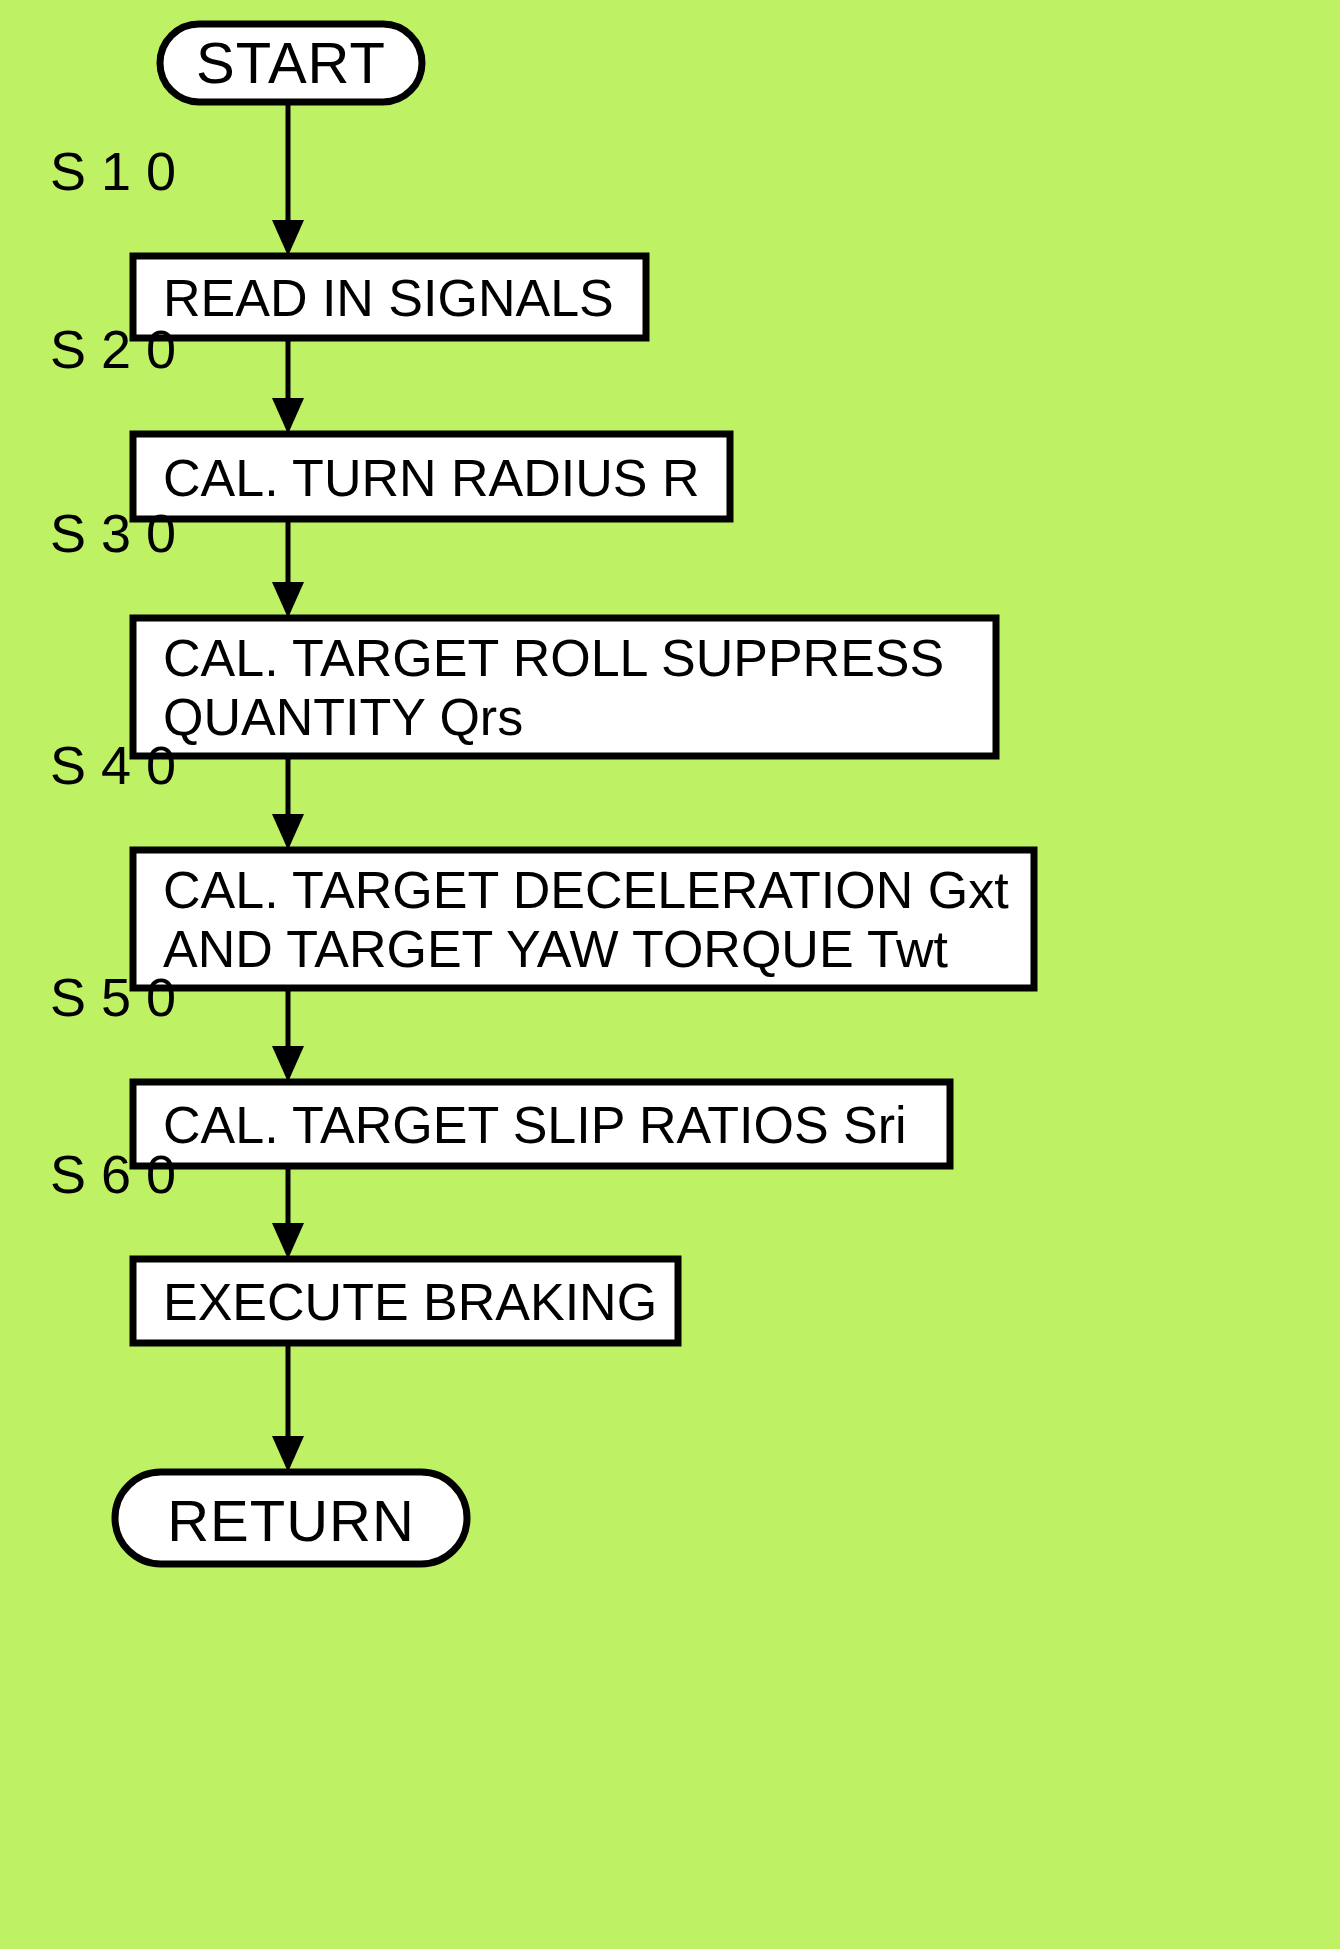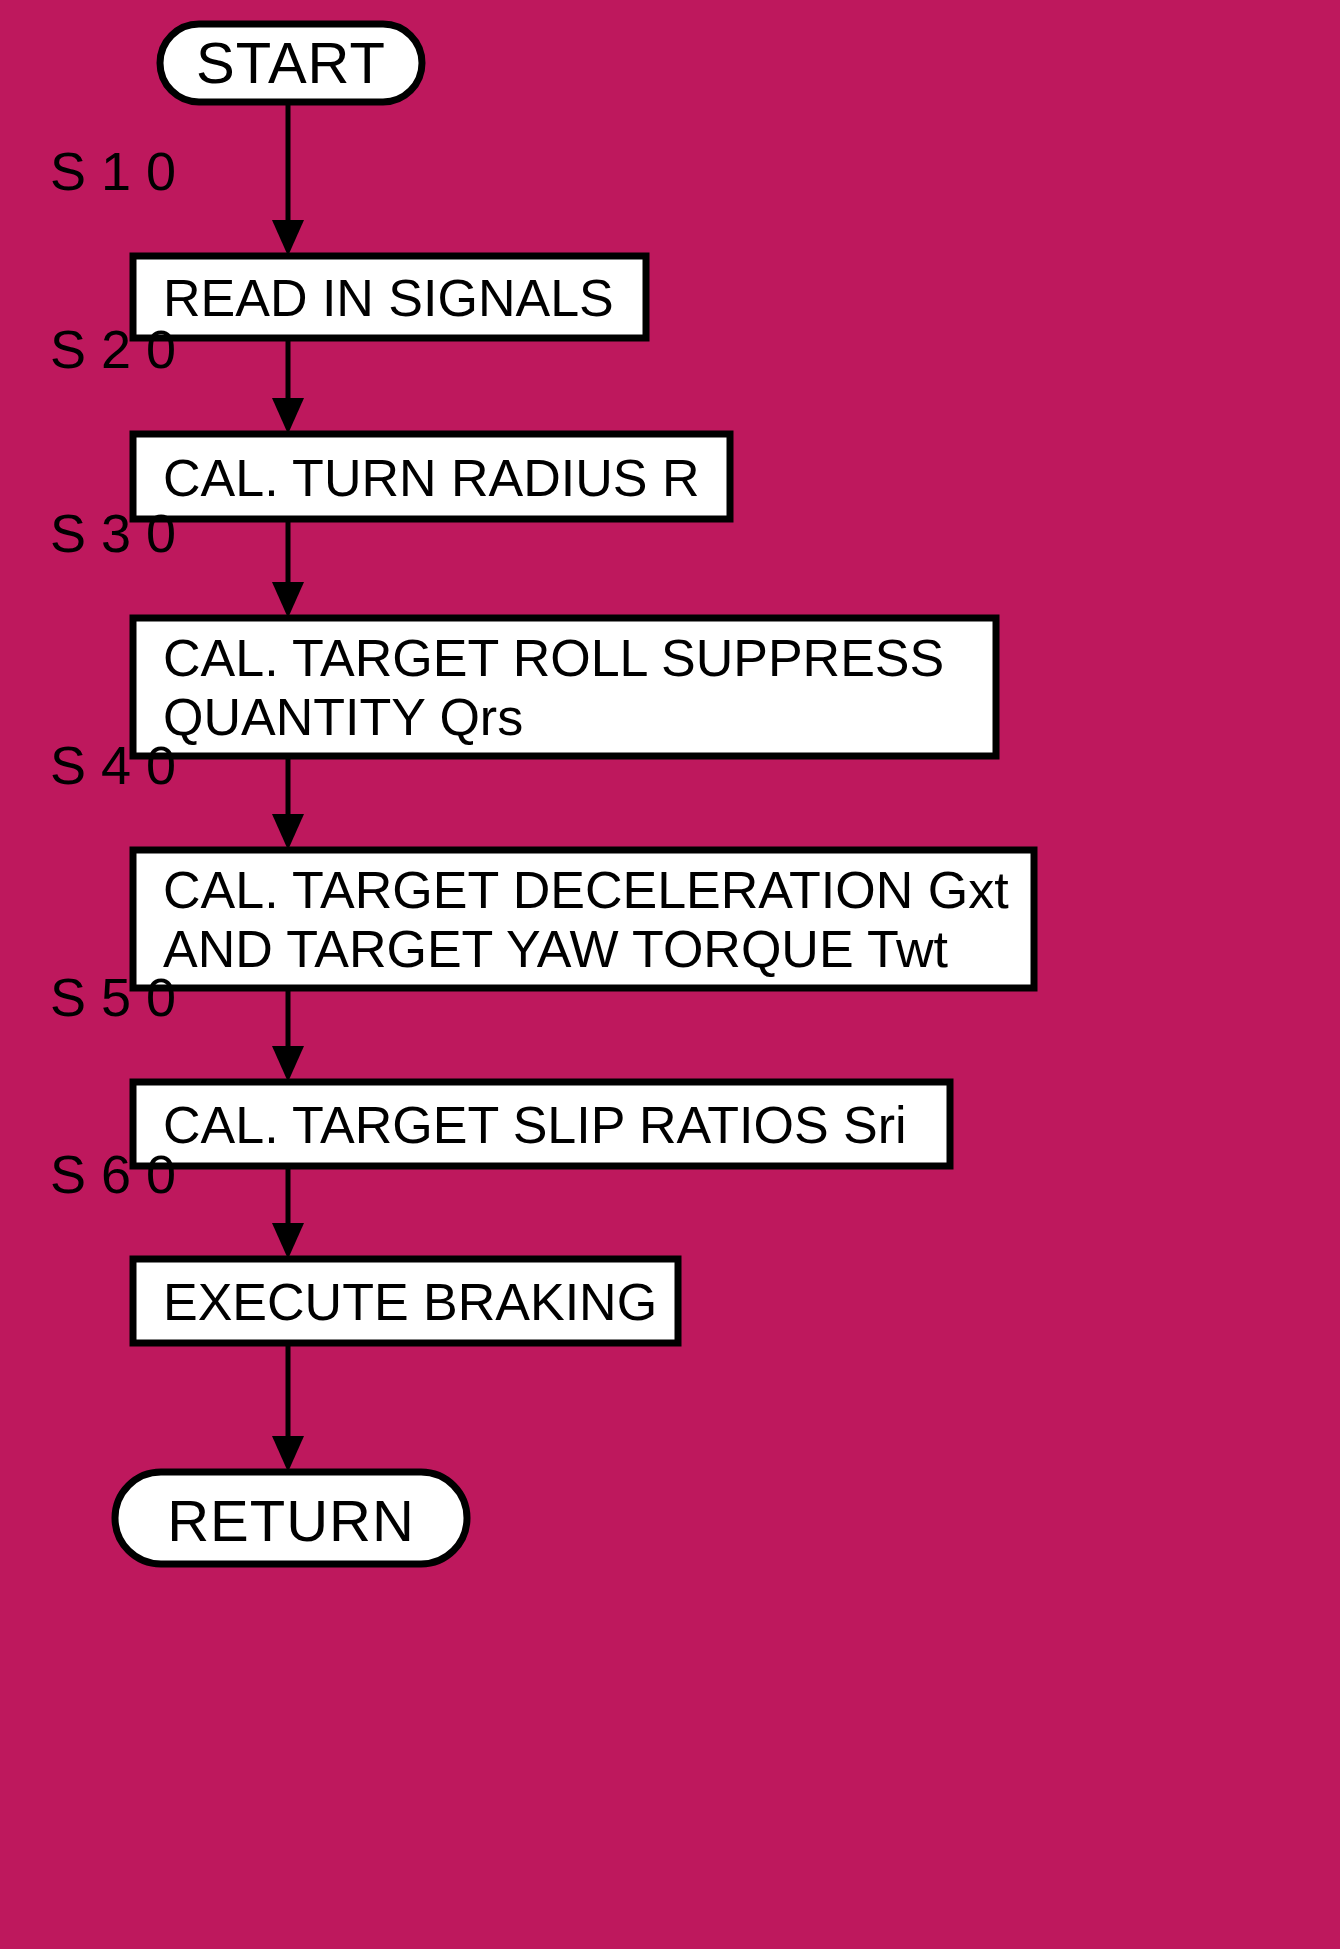--- a/index.html
+++ b/index.html
@@ -9,21 +9,21 @@
     background: #ffffff;
   }
   body {
     font-family: "Liberation Sans", sans-serif;
     color: #000000;
   }
   #page {
     position: relative;
     width: 1340px;
     height: 1949px;
-    background: #be185d;
+    background: #bef264;
     overflow: hidden;
   }
   #page svg {
     position: absolute;
     top: 0;
     left: 0;
     width: 1340px;
     height: 1949px;
   }
   .node-text {

